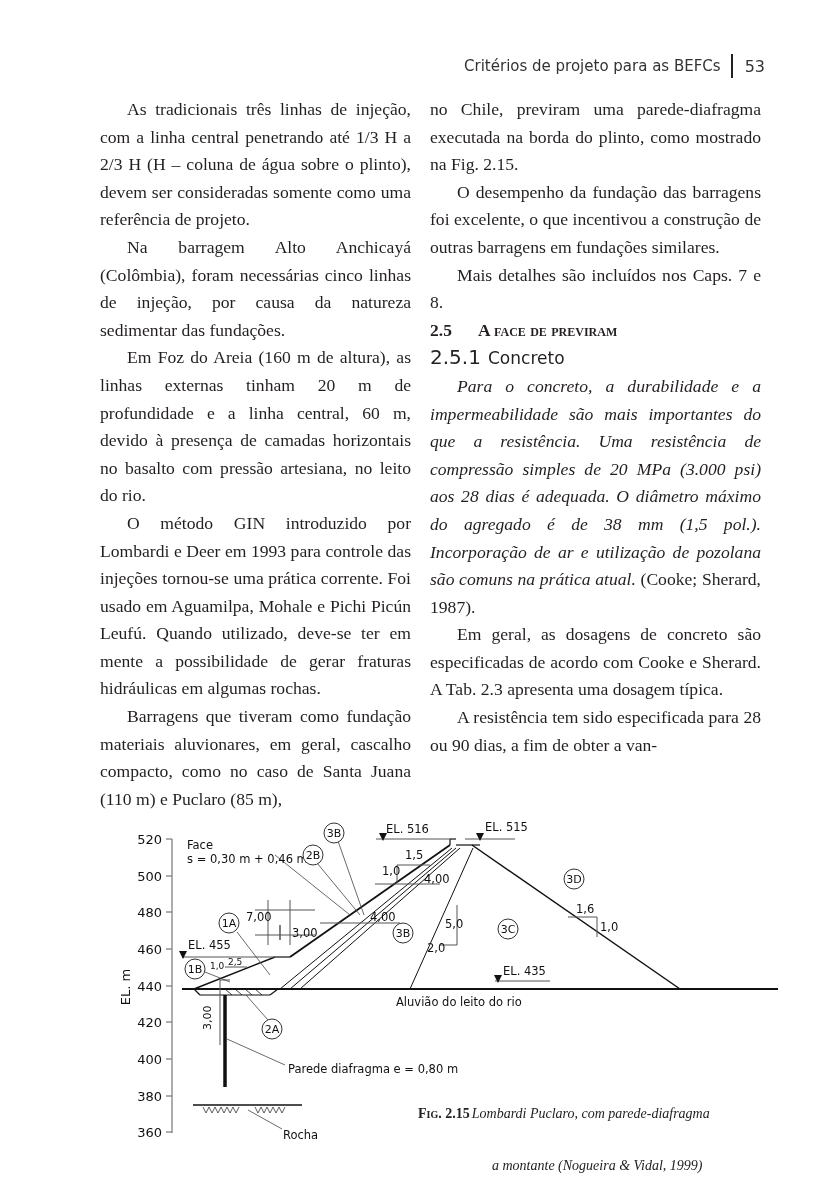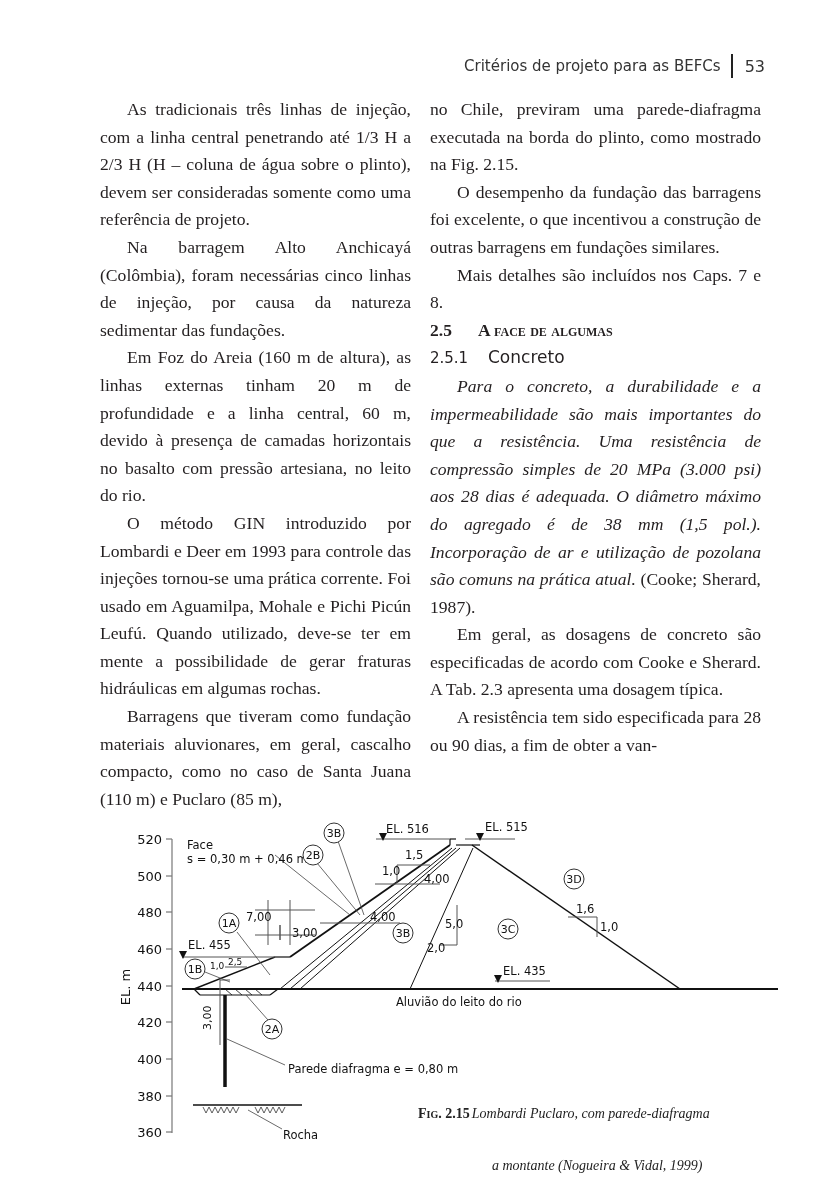--- a/index.html
+++ b/index.html
@@ -11,21 +11,21 @@
   .header .pg{font-size:16px;}
   .col{position:absolute;top:96px;font-family:"Liberation Serif","DejaVu Serif",serif;
        font-size:17.6px;line-height:27.6px;text-align:justify;}
   .col.left{left:100px;width:311px;}
   .col.right{left:430px;width:331px;}
   .col p{margin:0;text-indent:27px;}
   .col p.noind{text-indent:0;}
   .sec{font-weight:bold;font-variant:small-caps;font-size:17.5px;margin-top:27.6px;text-indent:0 !important;}
   .sec .num{display:inline-block;width:48px;}
   .sub{font-family:"DejaVu Sans","Liberation Sans",sans-serif;font-size:17px;margin-left:26px;}
-  .sub .num{display:inline-block;width:58px;font-size:15px;}
+  .sub .num{display:inline-block;width:58px;font-size:20px;}
   .fig{position:absolute;left:100px;top:815px;width:680px;height:340px;}
   .fig svg{width:680px;height:340px;}
   .fig text{font-family:"DejaVu Sans","Liberation Sans",sans-serif;fill:#111;}
   .caption{position:absolute;left:418px;top:1105px;font-family:"Liberation Serif","DejaVu Serif",serif;
            font-size:14px;line-height:18px;color:#222;}
   .caption .lab{font-weight:bold;font-variant:small-caps;font-style:normal;margin-right:2px;}
   .caption .txt{font-style:italic;}
   .caption .l2{display:block;padding-left:74px;font-style:italic;margin-top:34px;}
 </style>
 </head>
@@ -42,21 +42,21 @@
   <p>Na barragem Alto Anchicayá (Colômbia), foram necessárias cinco linhas de injeção, por causa da natureza sedimentar das fundações.</p>
   <p>Em Foz do Areia (160 m de altura), as linhas externas tinham 20 m de profundidade e a linha central, 60 m, devido à presença de camadas horizontais no basalto com pressão artesiana, no leito do rio.</p>
   <p>O método GIN introduzido por Lombardi e Deer em 1993 para controle das injeções tornou-se uma prática corrente. Foi usado em Aguamilpa, Mohale e Pichi Picún Leufú. Quando utilizado, deve-se ter em mente a possibilidade de gerar fraturas hidráulicas em algumas rochas.</p>
   <p>Barragens que tiveram como fundação materiais aluvionares, em geral, cascalho compacto, como no caso de Santa Juana (110 m) e Puclaro (85 m),</p>
 </div>
 
 <div class="col right">
   <p class="noind">no Chile, previram uma parede-diafragma executada na borda do plinto, como mostrado na Fig. 2.15.</p>
   <p>O desempenho da fundação das barragens foi excelente, o que incentivou a construção de outras barragens em fundações similares.</p>
   <p>Mais detalhes são incluídos nos Caps. 7 e 8.</p>
-  <p class="sec"><span class="num">2.5</span><span>A face de algumas</span></p>
+  <p class="sec"><span class="num">2.5</span><span>A face de previram</span></p>
   <p class="noind sub"><span class="num">2.5.1</span><span>Concreto</span></p>
   <p><em>Para o concreto, a durabilidade e a impermeabilidade são mais importantes do que a resistência. Uma resistência de compressão simples de 20 MPa (3.000 psi) aos 28 dias é adequada. O diâmetro máximo do agregado é de 38 mm (1,5 pol.). Incorporação de ar e utilização de pozolana são comuns na prática atual.</em><span> (Cooke; Sherard, 1987).</span></p>
   <p>Em geral, as dosagens de concreto são especificadas de acordo com Cooke e Sherard. A Tab. 2.3 apresenta uma dosagem típica.</p>
   <p>A resistência tem sido especificada para 28 ou 90 dias, a fim de obter a van-</p>
 </div>
 
 <div class="fig">
   <svg viewBox="0 0 680 340" xmlns="http://www.w3.org/2000/svg">
 
     <g stroke="#777" stroke-width="1.2" fill="none">

